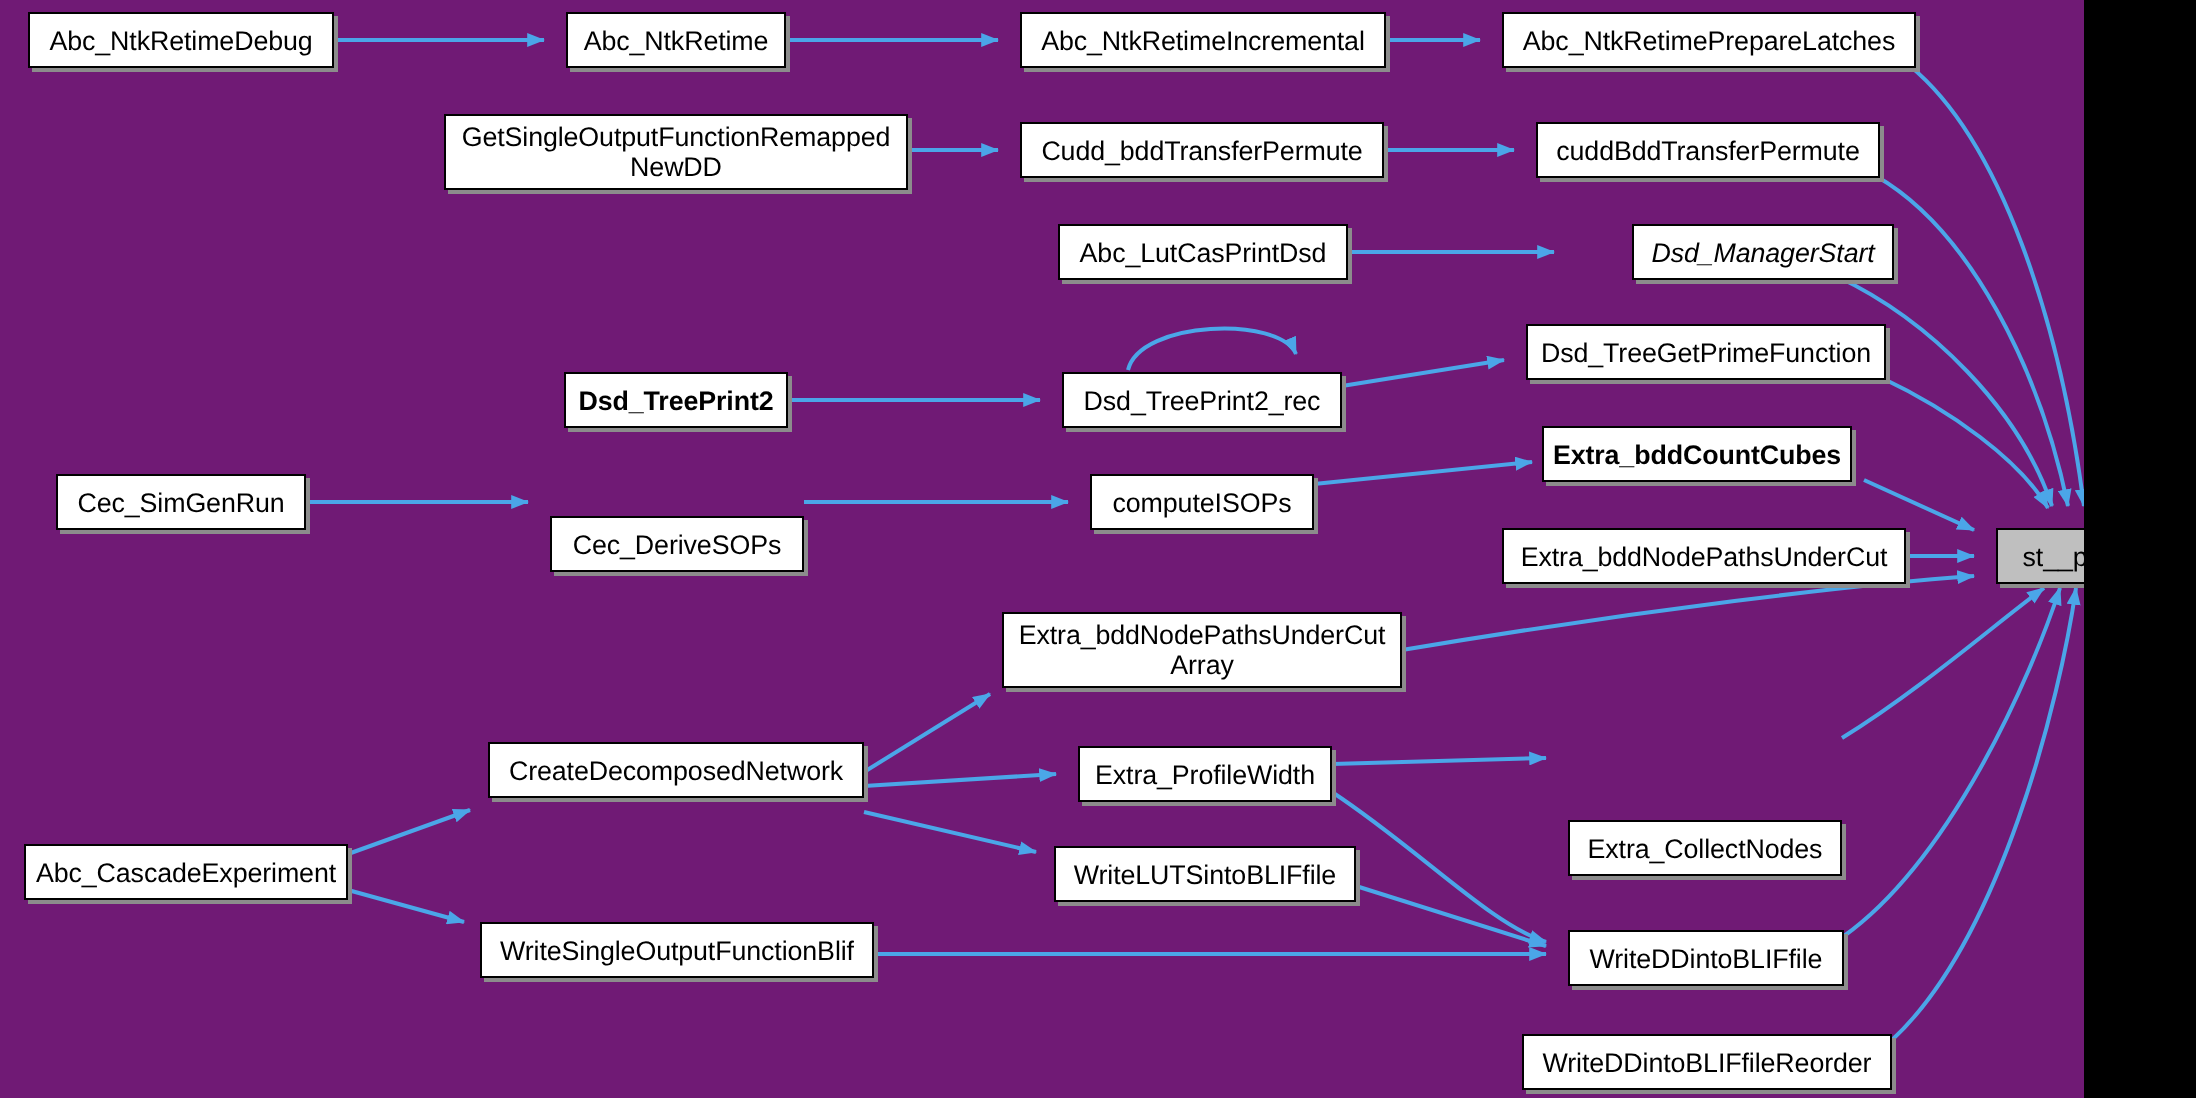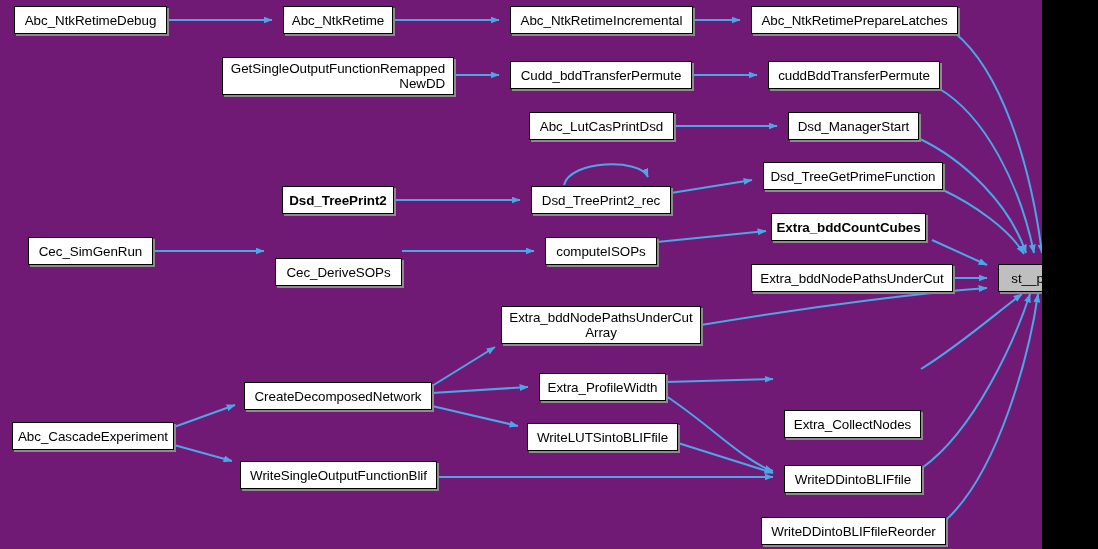--- a/index.html
+++ b/index.html
@@ -89,40 +89,40 @@
         <path d="M922,468 C975,430 1015,340 1030,294" fill="none" stroke="#4ba6e8" stroke-width="2" marker-end="url(#arrowhead)"></path>
         <path d="M946,520 C1000,470 1030,350 1038,294" fill="none" stroke="#4ba6e8" stroke-width="2" marker-end="url(#arrowhead)"></path>
       </g>
   </svg>
 
   <div id="nodes-group">
       <div class="node" style="left: 14px; top: 6px; width: 153px; height: 28px;">Abc_NtkRetimeDebug</div>
       <div class="node" style="left: 283px; top: 6px; width: 110px; height: 28px;">Abc_NtkRetime</div>
       <div class="node" style="left: 510px; top: 6px; width: 183px; height: 28px;">Abc_NtkRetimeIncremental</div>
       <div class="node" style="left: 751px; top: 6px; width: 207px; height: 28px;">Abc_NtkRetimePrepareLatches</div>
-      <div class="node" style="left: 222px; top: 57px; width: 232px; height: 38px; text-align: right;">GetSingleOutputFunctionRemapped
+      <div class="node" style="left: 222px; top: 57px; width: 232px; height: 38px;">GetSingleOutputFunctionRemapped
 NewDD</div>
       <div class="node" style="left: 510px; top: 61px; width: 182px; height: 28px;">Cudd_bddTransferPermute</div>
       <div class="node" style="left: 768px; top: 61px; width: 172px; height: 28px;">cuddBddTransferPermute</div>
       <div class="node" style="left: 529px; top: 112px; width: 145px; height: 28px;">Abc_LutCasPrintDsd</div>
-      <div class="node" style="left: 788px; top: 112px; width: 131px; height: 28px;">Dsd_ManagerStart</div>
+      <div class="node" style="left: 816px; top: 112px; width: 131px; height: 28px; font-style: italic;">Dsd_ManagerStart</div>
       <div class="node" style="left: 763px; top: 162px; width: 180px; height: 28px;">Dsd_TreeGetPrimeFunction</div>
       <div class="node" style="left: 282px; top: 186px; width: 112px; height: 28px; font-weight: bold;">Dsd_TreePrint2</div>
       <div class="node" style="left: 531px; top: 186px; width: 140px; height: 28px;">Dsd_TreePrint2_rec</div>
       <div class="node" style="left: 771px; top: 213px; width: 155px; height: 28px; font-weight: bold;">Extra_bddCountCubes</div>
       <div class="node" style="left: 28px; top: 237px; width: 125px; height: 28px;">Cec_SimGenRun</div>
       <div class="node" style="left: 275px; top: 237px; width: 127px; height: 28px; margin-top: 21px;">Cec_DeriveSOPs</div>
       <div class="node" style="left: 545px; top: 237px; width: 112px; height: 28px;">computeISOPs</div>
       <div class="node" style="left: 751px; top: 264px; width: 202px; height: 28px;">Extra_bddNodePathsUnderCut</div>
       <div class="node highlight" style="left: 998px; top: 264px; width: 96px; height: 28px;">st__ptrhash</div>
       <div class="node" style="left: 501px; top: 306px; width: 200px; height: 38px;">Extra_bddNodePathsUnderCut
 Array</div>
       <div class="node" style="left: 784px; top: 365px; width: 137px; height: 28px; margin-top: 45px;">Extra_CollectNodes</div>
       <div class="node" style="left: 539px; top: 373px; width: 127px; height: 28px;">Extra_ProfileWidth</div>
-      <div class="node" style="left: 244px; top: 382px; width: 188px; height: 28px;">CreateDecomposedNetwork</div>
+      <div class="node" style="left: 244px; top: 371px; width: 188px; height: 28px;">CreateDecomposedNetwork</div>
       <div class="node" style="left: 12px; top: 422px; width: 162px; height: 28px;">Abc_CascadeExperiment</div>
       <div class="node" style="left: 527px; top: 423px; width: 151px; height: 28px;">WriteLUTSintoBLIFfile</div>
       <div class="node" style="left: 240px; top: 461px; width: 197px; height: 28px;">WriteSingleOutputFunctionBlif</div>
       <div class="node" style="left: 784px; top: 465px; width: 138px; height: 28px;">WriteDDintoBLIFfile</div>
       <div class="node" style="left: 761px; top: 517px; width: 185px; height: 28px;">WriteDDintoBLIFfileReorder</div>
     </div>
 
 </div>
 
 </body></html>

